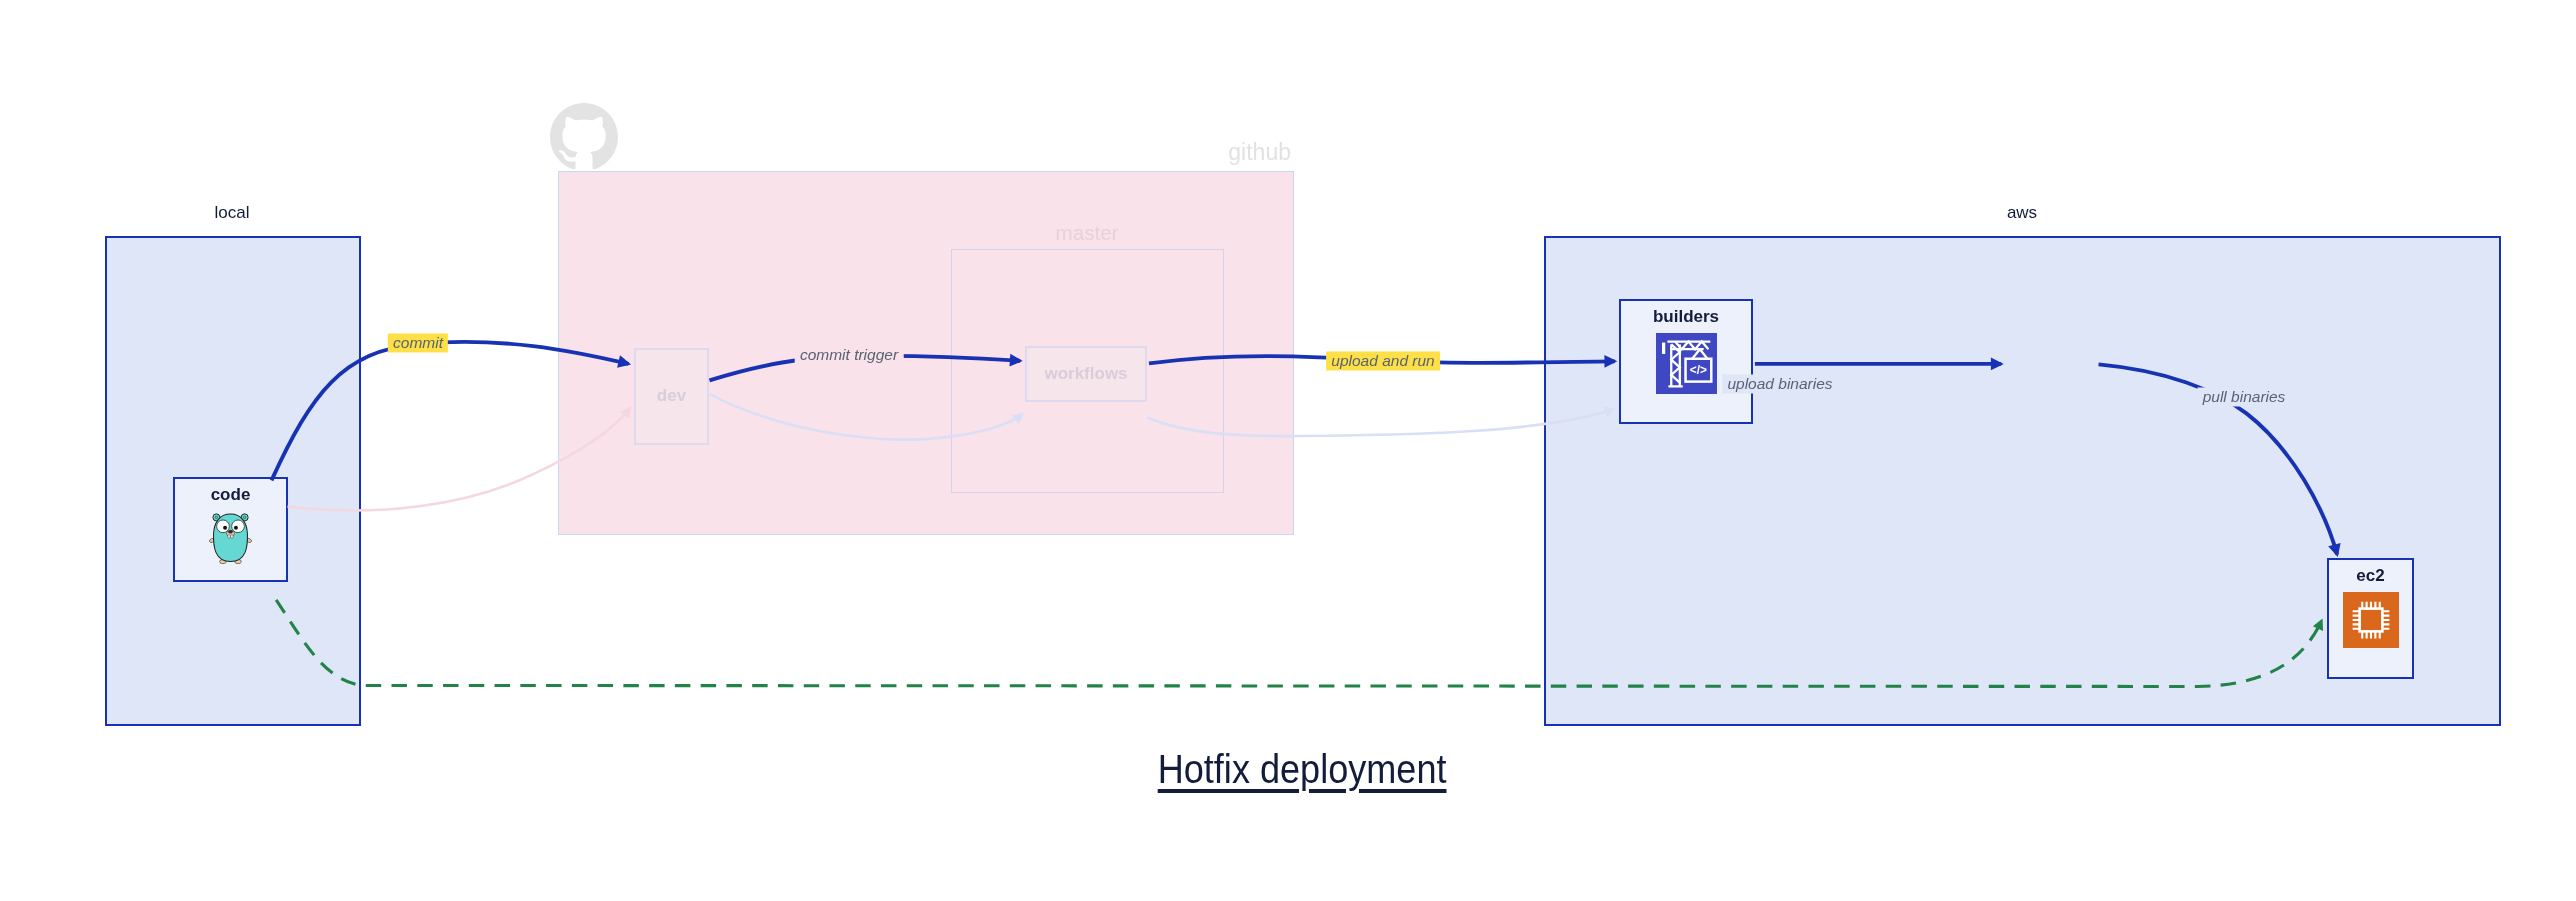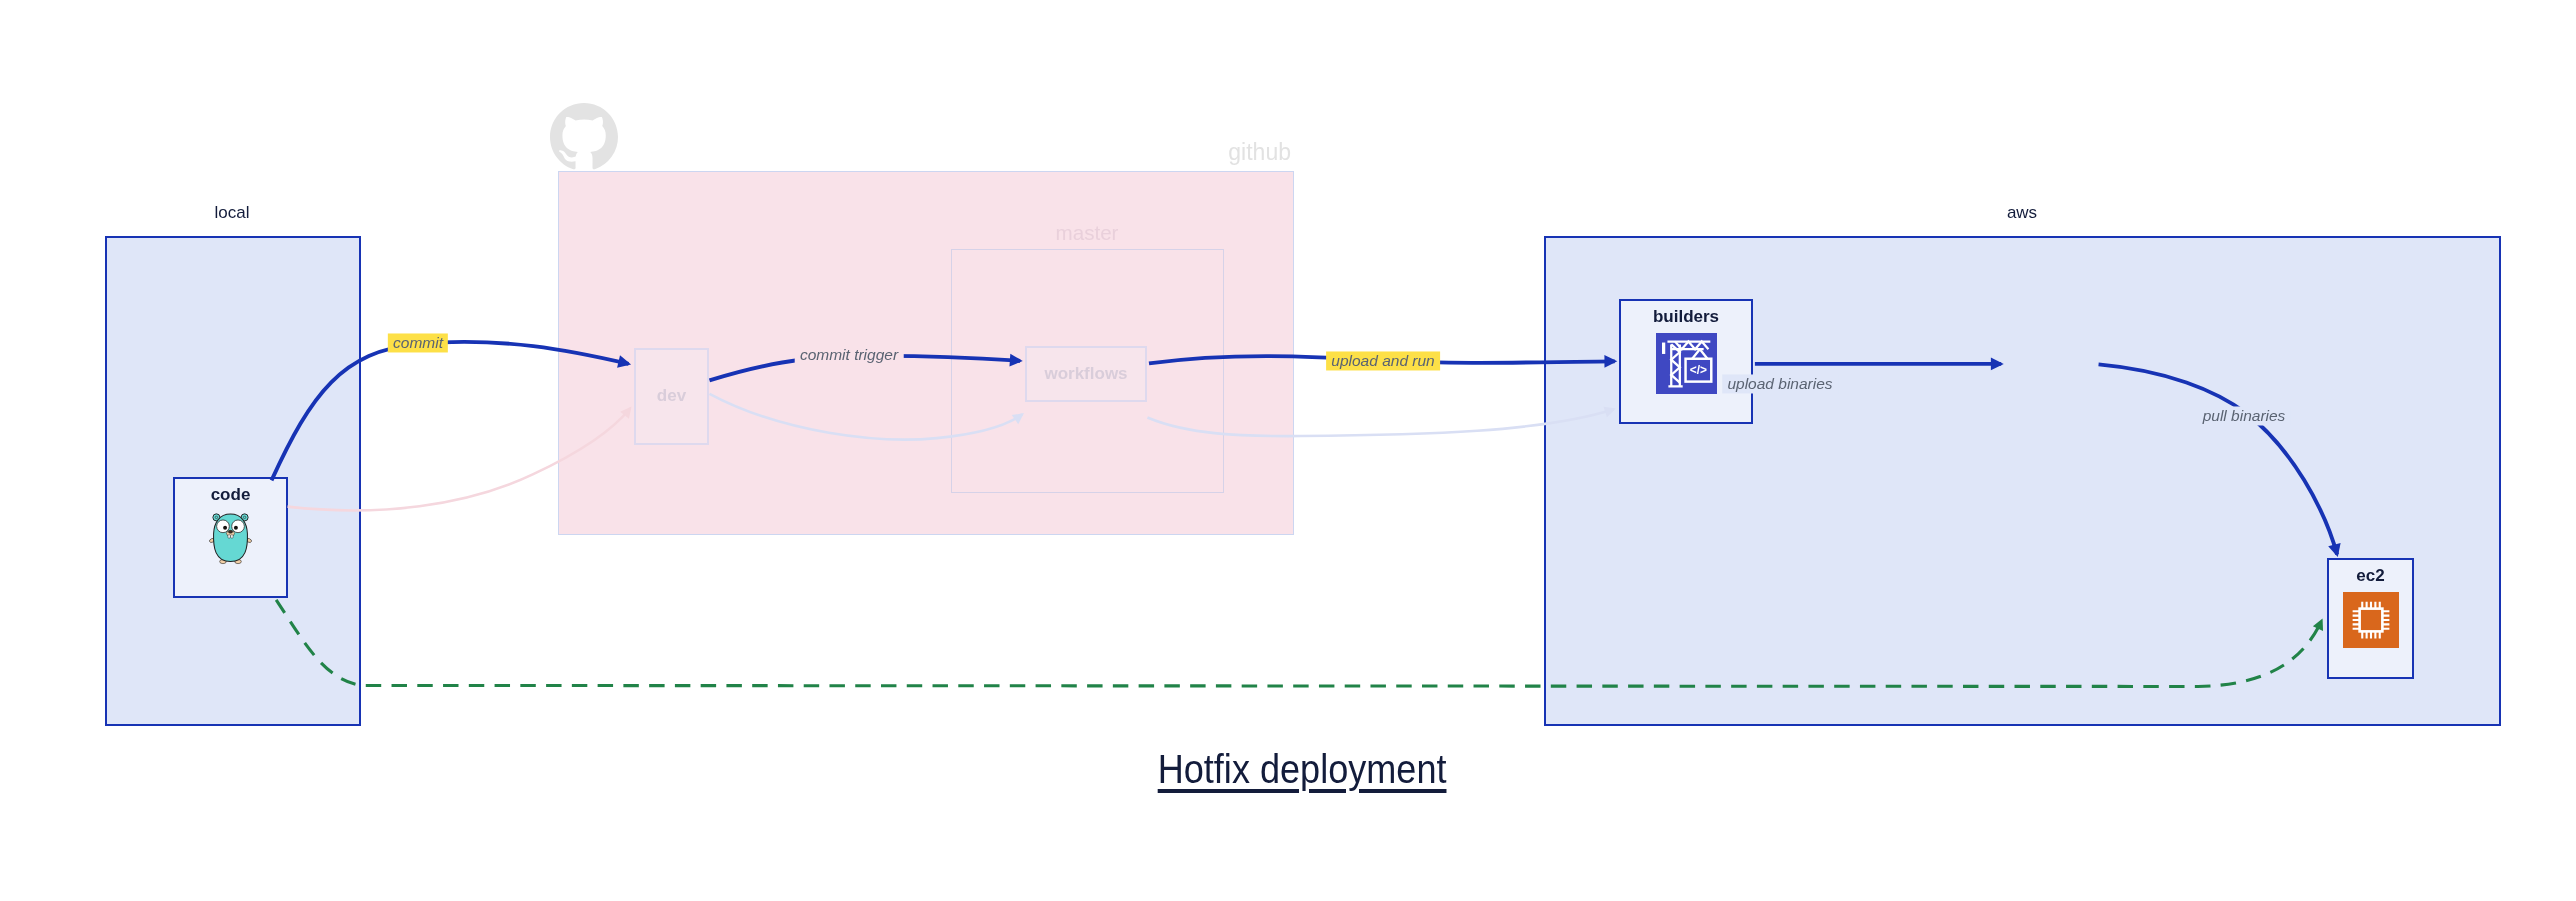--- a/index.html
+++ b/index.html
@@ -65,21 +65,21 @@
   <div class="faded-region-label lbl-github" style="left:1291px;top:152px;">github</div>
   <div class="sub-master" style="left:951px;top:249px;width:273px;height:244px;"></div>
   <div class="faded-region-label lbl-master" style="left:1087px;top:233px;">master</div>
 
   <div id="octocat" style="left:550px;top:103px;">
     <svg width="68" height="68" viewBox="0 0 16 16">
       <path style="fill:var(--octocat_gray)" d="M8 0C3.58 0 0 3.58 0 8c0 3.54 2.29 6.53 5.47 7.59.4.07.55-.17.55-.38 0-.19-.01-.82-.01-1.49-2.01.37-2.53-.49-2.69-.94-.09-.23-.48-.94-.82-1.13-.28-.15-.68-.52-.01-.53.63-.01 1.08.58 1.23.82.72 1.21 1.87.87 2.33.66.07-.52.28-.87.51-1.07-1.78-.2-3.64-.89-3.64-3.95 0-.87.31-1.59.82-2.15-.08-.2-.36-1.02.08-2.12 0 0 .67-.21 2.2.82.64-.18 1.32-.27 2-.27s1.36.09 2 .27c1.53-1.04 2.2-.82 2.2-.82.44 1.1.16 1.92.08 2.12.51.56.82 1.27.82 2.15 0 3.07-1.87 3.75-3.65 3.95.29.25.54.73.54 1.48 0 1.07-.01 1.93-.01 2.2 0 .21.15.46.55.38A8.01 8.01 0 0 0 16 8c0-4.42-3.58-8-8-8z"></path>
     </svg>
   </div>
 
-  <div class="node" style="left:173px;top:477px;width:115px;height:121px;">
+  <div class="node" style="left:173px;top:477px;width:115px;height:105px;">
     <div class="node-label">code</div>
     <div class="iconbox">
       <svg width="47" height="56" viewBox="0 0 100 116">
         <circle cx="20" cy="12" r="7.5" style="fill:var(--gopher_teal)" stroke="#222" stroke-width="2"></circle>
         <circle cx="80" cy="12" r="7.5" style="fill:var(--gopher_teal)" stroke="#222" stroke-width="2"></circle>
         <circle cx="20" cy="12" r="2.6" fill="none" stroke="#222" stroke-width="1.2"></circle>
         <circle cx="80" cy="12" r="2.6" fill="none" stroke="#222" stroke-width="1.2"></circle>
         <ellipse cx="11" cy="61" rx="6" ry="3.8" fill="#f2d0a7" stroke="#222" stroke-width="1.2" transform="rotate(-25 11 61)"></ellipse>
         <ellipse cx="89" cy="61" rx="6" ry="3.8" fill="#f2d0a7" stroke="#222" stroke-width="1.2" transform="rotate(25 89 61)"></ellipse>
         <ellipse cx="34" cy="106" rx="7" ry="4.4" fill="#f2d0a7" stroke="#222" stroke-width="1.2"></ellipse>
@@ -164,20 +164,20 @@
     <path class="edge-blue" d="M 3406 706 L 3884 706" marker-end="url(#mk-blue)"></path>
     <path class="edge-blue" d="M 4073 707 C 4205 719 4300 757 4360 802 C 4448 870 4512 988 4536 1076" marker-end="url(#mk-blue)"></path>
 
     <path class="edge-green" d="M 536 1164 C 594 1252 628 1316 700 1330 L 4266 1332 C 4382 1330 4465 1294 4506 1204" marker-end="url(#mk-green)"></path>
   </svg>
 
   <div class="edge-label elb-white" style="left:418px;top:343px;">commit</div>
   <div class="edge-label elb-pink" style="left:849px;top:355px;">commit trigger</div>
   <div class="edge-label elb-white" style="left:1383px;top:361px;">upload and run</div>
   <div class="edge-label elb-peri" style="left:1780px;top:364px;margin-top:20px;">upload binaries</div>
-  <div class="edge-label elb-peri" style="left:2244px;top:416px;text-align:center;">pull binaries</div>
+  <div class="edge-label elb-peri" style="left:2244px;top:397px;text-align:center;">pull binaries</div>
 
   <div id="title-row">
     <span class="t">Hotfix deployment</span>
   </div>
 
 </div>
 
 
 </body></html>

